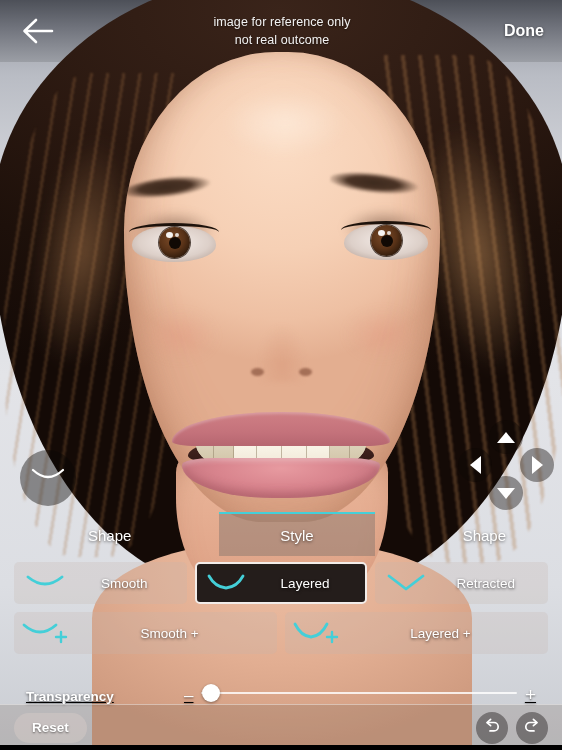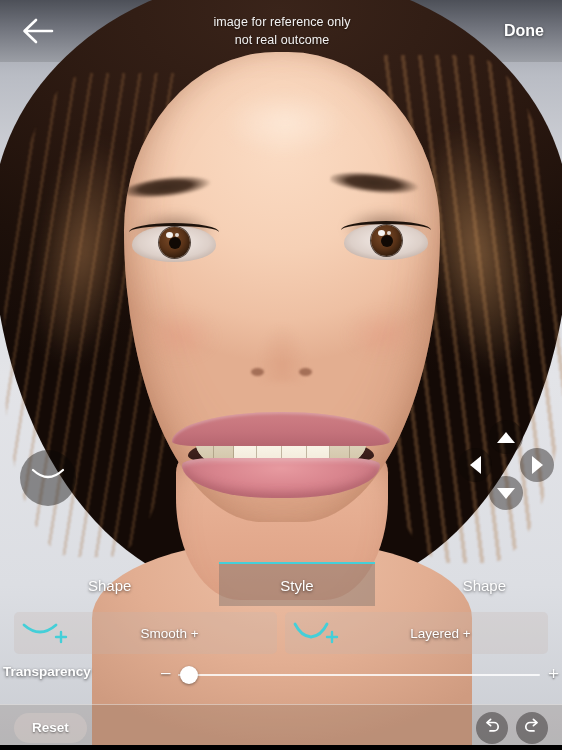--- a/index.html
+++ b/index.html
@@ -253,21 +253,21 @@
   .opt.sel{ background:#241d1b; border-color:#f2ece9; }
   .optIcon{ width:58px; flex:0 0 58px; display:flex; align-items:center; justify-content:center; position:relative; }
   .optIcon svg{ display:block; }
   .optLbl{
     color:#fff; font-size:13.5px; flex:1 1 auto; text-align:center; padding-right:10px;
     text-shadow:0 1px 3px rgba(0,0,0,.7); white-space:nowrap;
   }
 
   
   .sliderRow{
-    height:40px; display:flex; align-items:flex-start; padding:0 3px; gap:8px;
+    height:40px; display:flex; align-items:flex-end; padding:0 26px; gap:8px;text-decoration:underline;
   }
   .sliderLbl{ color:#fff; font-size:13.5px; font-weight:bold; text-shadow:0 1px 3px rgba(0,0,0,.65); flex:0 0 auto; width:150px; }
   .minus{ color:#fff; font-size:17px; line-height:1; flex:0 0 auto; cursor:pointer; text-shadow:0 1px 2px rgba(0,0,0,.6); }
   .track{ position:relative; flex:1 1 auto; height:22px; display:flex; align-items:center; cursor:pointer; }
   .trackLine{ width:100%; height:2.5px; background:rgba(255,255,255,.82); border-radius:2px; }
   .thumb{
     position:absolute; top:50%; width:18px; height:18px; margin-top:-9px; margin-left:-9px;
     border-radius:50%; background:#fff; box-shadow:0 1px 3px rgba(0,0,0,.4);
   }
   .plus{ color:#fff; font-size:19px; line-height:1; flex:0 0 auto; cursor:pointer; text-shadow:0 1px 2px rgba(0,0,0,.6); }
@@ -395,20 +395,49 @@
 
   <div class="panel">
 
     <div class="tabs">
       <div class="tab">Shape</div>
       <div class="tab active">Style</div>
       <div class="tab">Shape</div>
     </div>
 
     <div class="grid">
+      <div class="grow">
+
+        <div class="opt">
+          <span class="optIcon">
+            <svg width="40" height="18" viewBox="0 0 40 18" aria-hidden="true">
+              <path d="M3 3 Q20 17 37 3" fill="none" stroke="#44cfd8" stroke-width="2.8" stroke-linecap="round"></path>
+            </svg>
+          </span>
+          <span class="optLbl">Smooth</span>
+        </div>
+
+        <div class="opt sel">
+          <span class="optIcon">
+            <svg width="40" height="18" viewBox="0 0 40 18" aria-hidden="true">
+              <path d="M3 2 Q9 13 20 14 Q31 13 37 2" fill="none" stroke="#44cfd8" stroke-width="2.8" stroke-linecap="round" stroke-linejoin="round"></path>
+            </svg>
+          </span>
+          <span class="optLbl">Layered</span>
+        </div>
+
+        <div class="opt">
+          <span class="optIcon">
+            <svg width="40" height="18" viewBox="0 0 40 18" aria-hidden="true">
+              <path d="M3 2 L20 15 L37 2" fill="none" stroke="#44cfd8" stroke-width="2.8" stroke-linecap="round" stroke-linejoin="round"></path>
+            </svg>
+          </span>
+          <span class="optLbl">Retracted</span>
+        </div>
+      </div>
 
       <div class="grow">
 
         <div class="opt">
           <span class="optIcon">
             <svg width="48" height="24" viewBox="0 0 48 24" aria-hidden="true">
               <path d="M3 4 Q19 18 35 4" fill="none" stroke="#44cfd8" stroke-width="2.8" stroke-linecap="round"></path>
               <path d="M40 11 V21 M35 16 H45" fill="none" stroke="#44cfd8" stroke-width="2.4" stroke-linecap="round"></path>
             </svg>
           </span>

